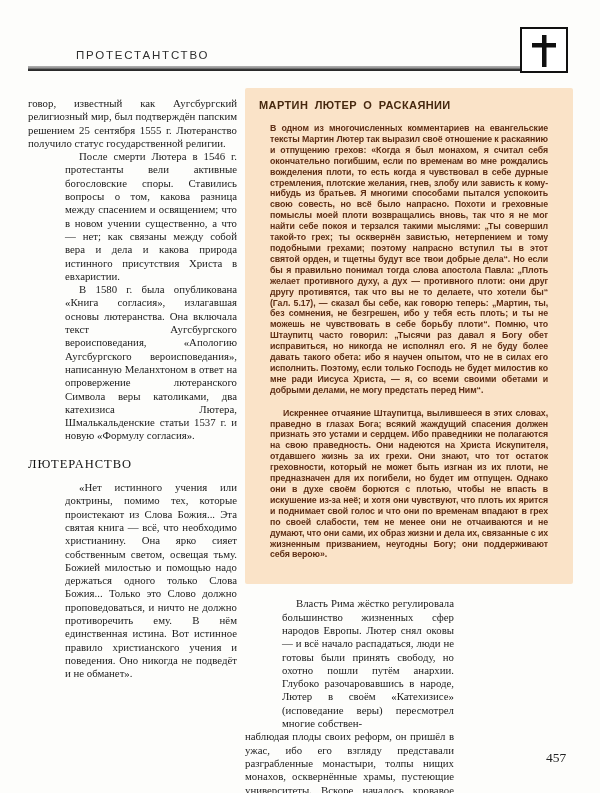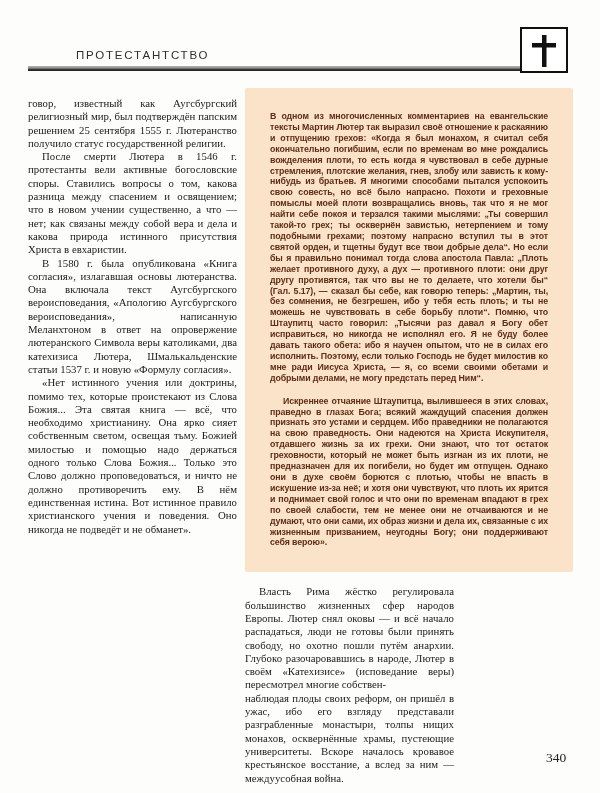--- a/index.html
+++ b/index.html
@@ -13,21 +13,21 @@
     background:linear-gradient(180deg,#b3b3b3 0%,#8e8e8e 45%,#3a3a3a 60%,#242424 100%);}
   .cross-box{position:absolute;left:520px;top:27px;width:44px;height:42px;
     border:2.5px solid #101010;background:#fff;display:flex;align-items:center;justify-content:center;}
 
   
   .col{position:absolute;color:#1b1b1b;font-size:10.8px;line-height:13.3px;}
   .left-col{left:28px;top:97px;width:209px;}
   .right-region{position:absolute;left:245px;top:88px;width:328px;}
   .second-col{width:209px;margin-top:13px;color:#1b1b1b;font-size:10.8px;line-height:13.3px;}
   .para{margin:0;text-align:justify;hyphens:auto;-webkit-hyphens:auto;}
-  .indent{text-indent:14px;}
+  .indent{text-indent:14px;margin-left:37px;}
   .subhead{font-size:12.5px;letter-spacing:1px;margin:15px 0 10px 0;font-weight:normal;color:#111;}
 
   
   .luther-box{box-sizing:border-box;width:328px;background:#fae3c8;border-radius:2px;
     padding:11px 13px 12px 13px;}
   .luther-box h3{margin:0 0 7px 1px;font-family:"Liberation Sans",sans-serif;font-size:11px;
     font-weight:bold;letter-spacing:.4px;word-spacing:3px;color:#46280f;}
   .luther-box p{margin:12px;font-family:"Liberation Sans",sans-serif;font-weight:bold;
     font-size:8.8px;line-height:10.9px;letter-spacing:-0.1px;color:#5e2e15;text-align:justify;}
   .luther-box p.indent{text-indent:13px;}
@@ -46,29 +46,31 @@
     <svg width="38" height="37" viewBox="0 0 38 37">
       <rect x="17" y="3" width="4.5" height="32" fill="#101010"></rect>
       <rect x="7" y="11" width="24" height="4.5" fill="#101010"></rect>
     </svg>
   </div>
 
   <div class="col left-col">
     <p class="para">говор, известный как Аугсбургский религиозный мир, был подтверждён папским решением 25 сентября 1555 г. Лютеранство получило статус государственной религии.</p>
     <p class="para indent">После смерти Лютера в 1546 г. протестанты вели активные богословские споры. Ставились вопросы о том, какова разница между спасением и освящением; что в новом учении существенно, а что — нет; как связаны между собой вера и дела и какова природа истинного присутствия Христа в евхаристии.</p>
     <p class="para indent">В 1580 г. была опубликована «Книга согласия», излагавшая основы лютеранства. Она включала текст Аугсбургского вероисповедания, «Апологию Аугсбургского вероисповедания», написанную Меланхтоном в ответ на опровержение лютеранского Символа веры католиками, два катехизиса Лютера, Шмалькальденские статьи 1537 г. и новую «Формулу согласия».</p>
+    <h2 class="subhead">ЛЮТЕРАНСТВО</h2>
     <p class="para indent">«Нет истинного учения или доктрины, помимо тех, которые проистекают из Слова Божия... Эта святая книга — всё, что необходимо христианину. Она ярко сияет собственным светом, освещая тьму. Божией милостью и помощью надо держаться одного только Слова Божия... Только это Слово должно проповедоваться, и ничто не должно противоречить ему. В нём единственная истина. Вот истинное правило христианского учения и поведения. Оно никогда не подведёт и не обманет».</p>
   </div>
 
   <div class="right-region">
     <div class="luther-box">
+      <h3>МАРТИН ЛЮТЕР О РАСКАЯНИИ</h3>
       <p>В одном из многочисленных комментариев на евангельские тексты Мартин Лютер так выразил своё отношение к раскаянию и отпущению грехов: «Когда я был монахом, я считал себя окончательно погибшим, если по временам во мне рождались вожделения плоти, то есть когда я чувствовал в себе дурные стремления, плотские желания, гнев, злобу или зависть к кому-нибудь из братьев. Я многими способами пытался успокоить свою совесть, но всё было напрасно. Похоти и греховные помыслы моей плоти возвращались вновь, так что я не мог найти себе покоя и терзался такими мыслями: „Ты совершил такой-то грех; ты осквернён завистью, нетерпением и тому подобными грехами; поэтому напрасно вступил ты в этот святой орден, и тщетны будут все твои добрые дела“. Но если бы я правильно понимал тогда слова апостола Павла: „Плоть желает противного духу, а дух — противного плоти: они друг другу противятся, так что вы не то делаете, что хотели бы“ (Гал. 5.17), — сказал бы себе, как говорю теперь: „Мартин, ты, без сомнения, не безгрешен, ибо у тебя есть плоть; и ты не можешь не чувствовать в себе борьбу плоти“. Помню, что Штаупитц часто говорил: „Тысячи раз давал я Богу обет исправиться, но никогда не исполнял его. Я не буду более давать такого обета: ибо я научен опытом, что не в силах его исполнить. Поэтому, если только Господь не будет милостив ко мне ради Иисуса Христа, — я, со всеми своими обетами и добрыми делами, не могу предстать перед Ним“.</p>
       <p class="indent">Искреннее отчаяние Штаупитца, вылившееся в этих словах, праведно в глазах Бога; всякий жаждущий спасения должен признать это устами и сердцем. Ибо праведники не полагаются на свою праведность. Они надеются на Христа Искупителя, отдавшего жизнь за их грехи. Они знают, что тот остаток греховности, который не может быть изгнан из их плоти, не предназначен для их погибели, но будет им отпущен. Однако они в духе своём борются с плотью, чтобы не впасть в искушение из-за неё; и хотя они чувствуют, что плоть их ярится и поднимает свой голос и что они по временам впадают в грех по своей слабости, тем не менее они не отчаиваются и не думают, что они сами, их образ жизни и дела их, связанные с их жизненным призванием, неугодны Богу; они поддерживают себя верою».</p>
     </div>
     <div class="second-col">
       <p class="para indent">Власть Рима жёстко регулировала большинство жизненных сфер народов Европы. Лютер снял оковы — и всё начало распадаться, люди не готовы были принять свободу, но охотно пошли путём анархии. Глубоко разочаровавшись в народе, Лютер в своём «Катехизисе» (исповедание веры) пересмотрел многие собствен-</p>
       <p class="para">наблюдая плоды своих реформ, он пришёл в ужас, ибо его взгляду представали разграбленные монастыри, толпы нищих монахов, осквернённые храмы, пустеющие университеты. Вскоре началось кровавое крестьянское восстание, а вслед за ним — междуусобная война.</p>
     </div>
   </div>
 
-  <div class="page-number">340</div>
+  <div class="page-number">457</div>
 
 </div>
 
 </body></html>

